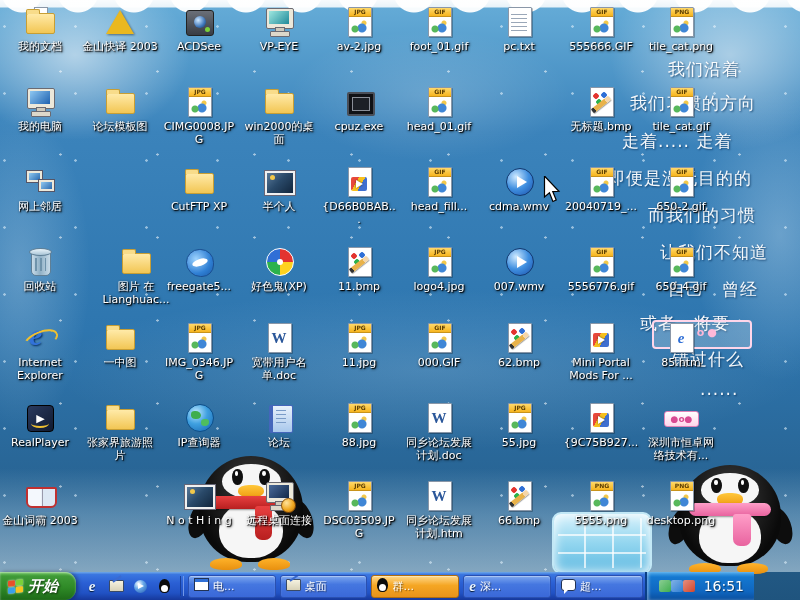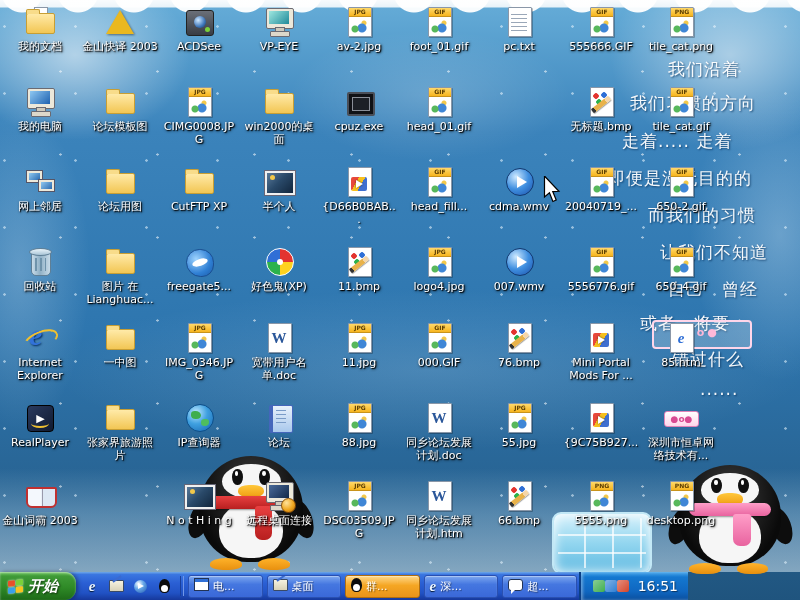--- a/index.html
+++ b/index.html
@@ -158,21 +158,21 @@
     background:repeating-linear-gradient(180deg,#9aa7b8 0 1px,transparent 1px 4px);}
   .g-rib{position:absolute;left:9px;top:11px;width:16px;height:14px;border-radius:2px;
     background:linear-gradient(120deg,#e8483a 0 34%,#f7c01e 34% 60%,#3f6fd0 60%);}
   .g-play{position:absolute;left:14px;top:14px;width:0;height:0;border-left:7px solid #fff;
     border-top:4px solid transparent;border-bottom:4px solid transparent;filter:drop-shadow(0 0 1px rgba(0,0,0,.6));}
 
   
   .cursor{position:absolute;left:543px;top:176px;z-index:10;pointer-events:none;}
 
   
-  .taskbar{position:absolute;left:0;bottom:0;width:688px;height:28px;z-index:20;display:flex;align-items:stretch;
+  .taskbar{position:absolute;left:0;bottom:0;width:754px;height:28px;z-index:20;display:flex;align-items:stretch;
     background:linear-gradient(180deg,#6fa8e8 0%,#3a76e0 9%,#2a5fd4 40%,#2152c4 75%,#16389b 100%);}
   .start-button{display:flex;align-items:center;gap:5px;padding:0 18px 0 8px;border-radius:0 11px 11px 0;cursor:pointer;
     background:linear-gradient(180deg,#6cc55e 0%,#3f9a37 15%,#2f8a27 55%,#1d6a18 100%);
     box-shadow:inset 0 1px 2px rgba(255,255,255,.5),2px 0 4px rgba(0,0,0,.35);}
   .start-label{color:#fff;font-weight:bold;font-style:italic;font-size:15px;text-shadow:1px 1px 2px rgba(0,0,0,.6);}
   .start-flag{display:grid;grid-template-columns:7px 7px;grid-template-rows:6px 6px;gap:1px;transform:skewY(-6deg);}
   .start-flag i{border-radius:1px;box-shadow:0 0 2px rgba(255,255,255,.8);}
   .start-flag i:nth-child(1){background:#e8502a;}
   .start-flag i:nth-child(2){background:#7ad13a;}
   .start-flag i:nth-child(3){background:#3aa0e8;}
@@ -394,26 +394,20 @@
         </div>
         <div class="icon-label">tile_cat.gif</div>
       </div>
       <div class="desktop-icon" style="left: 2px; top: 166px;">
         <div class="gly">
           <div class="g-mon a"></div>
           <div class="g-mon b"></div>
         </div>
         <div class="icon-label">网上邻居</div>
       </div>
-      <div class="desktop-icon" style="left: 82px; top: 166px;">
-        <div class="gly">
-          <div class="g-folder"></div>
-        </div>
-        <div class="icon-label">论坛用图</div>
-      </div>
       <div class="desktop-icon" style="left: 161px; top: 166px;">
         <div class="gly">
           <div class="g-folder"></div>
         </div>
         <div class="icon-label">CutFTP XP</div>
       </div>
       <div class="desktop-icon" style="left: 241px; top: 166px;">
         <div class="gly">
           <div class="g-photo"></div>
         </div>
@@ -456,21 +450,21 @@
           <div class="g-scrib"></div>
         </div>
         <div class="icon-label">650-2.gif</div>
       </div>
       <div class="desktop-icon" style="left: 2px; top: 246px;">
         <div class="gly">
           <div class="g-bin"></div>
         </div>
         <div class="icon-label">回收站</div>
       </div>
-      <div class="desktop-icon" style="left: 82px; top: 246px;">
+      <div class="desktop-icon" style="left: 98px; top: 246px;">
         <div class="gly">
           <div class="g-folder"></div>
         </div>
         <div class="icon-label">图片 在 Lianghuac...</div>
       </div>
       <div class="desktop-icon" style="left: 161px; top: 246px;">
         <div class="gly">
           <div class="g-fg"></div>
         </div>
         <div class="icon-label">freegate5...</div>
@@ -562,21 +556,21 @@
           <div class="g-scrib"></div>
         </div>
         <div class="icon-label">000.GIF</div>
       </div>
       <div class="desktop-icon" style="left: 481px; top: 322px;">
         <div class="gly">
           <div class="g-page"></div>
           <div class="g-dots"></div>
           <div class="g-pencil"></div>
         </div>
-        <div class="icon-label">76.bmp</div>
+        <div class="icon-label">62.bmp</div>
       </div>
       <div class="desktop-icon" style="left: 563px; top: 322px;">
         <div class="gly">
           <div class="g-page"></div>
           <div class="g-rib"></div>
           <div class="g-play"></div>
         </div>
         <div class="icon-label">Mini Portal Mods For ...</div>
       </div>
       <div class="desktop-icon" style="left: 643px; top: 322px;">

